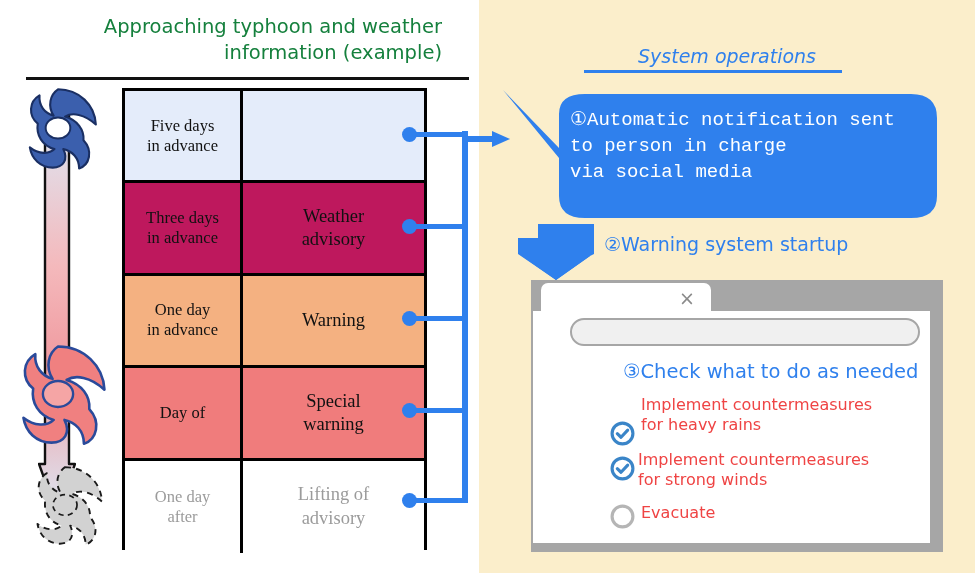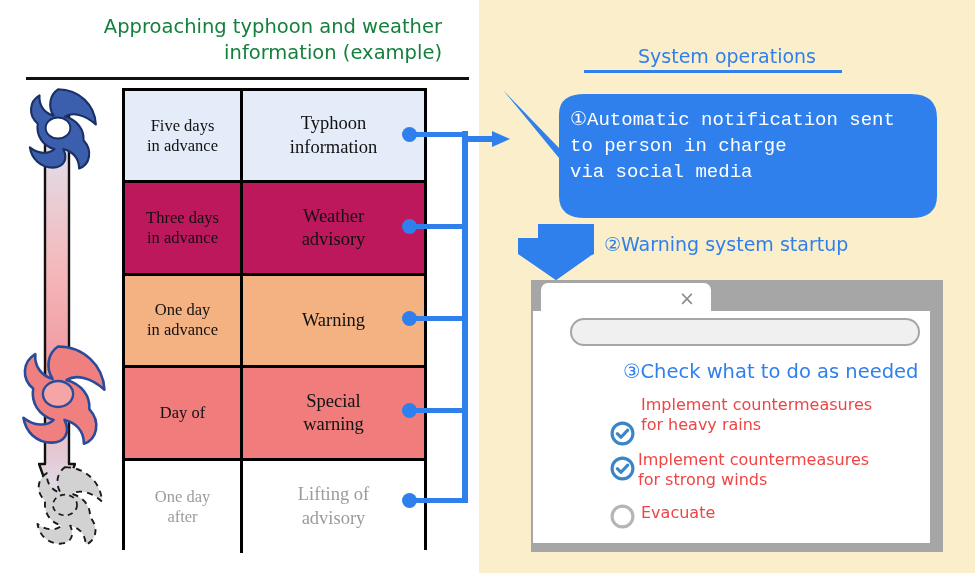--- a/index.html
+++ b/index.html
@@ -41,21 +41,21 @@
   
   .wire{position:absolute;background:#2f80ed;}
   .dot{position:absolute;width:15px;height:15px;border-radius:50%;background:#2f80ed;}
 
   
   .cyc{position:absolute;}
   .big-arrow{position:absolute;left:38px;top:114px;width:38px;height:418px;}
 
   
   .sys-ops{position:absolute;left:479px;top:45px;width:496px;text-align:center;
-           font-size:19px;color:#2f80ed;}
+           font-size:19px;color:#2f80ed;font-style:italic;}
   .sys-rule{position:absolute;left:584px;top:70px;width:258px;height:3px;background:#2f80ed;}
 
   
   .callout-wrap{position:absolute;left:495px;top:88px;width:450px;height:136px;font-family:Liberation Mono, monospace;}
   .callout-text{position:absolute;left:75px;top:19px;width:350px;
                 color:#fff;font-size:19px;line-height:1.38;}
 
   
   .step2-arrow{position:absolute;left:516px;top:222px;width:80px;height:60px;}
   .step2-label{position:absolute;left:604px;top:233px;font-size:19px;color:#2f80ed;text-align:right;}
@@ -124,24 +124,20 @@
              C16,36 17,20 29,13 C28,25 35,33 45,36 C38,25 41,12 50,6 Z" fill="#d2d2d2" stroke="#1a1a1a" stroke-width="2.2" stroke-dasharray="7,6" stroke-linejoin="round"></path>
     <ellipse cx="50" cy="50" rx="14" ry="12" fill="#d2d2d2" stroke="#1a1a1a" stroke-width="2" stroke-dasharray="6,5"></ellipse>
   </svg>
 
   <div class="tbl">
     <div class="trow r1">
       <div class="tc-left">
         <div><span>Five days</span><br>
              <span>in advance</span></div>
       </div>
-      <div class="tc-right">
-        <div><span>Typhoon</span><br>
-             <span>information</span></div>
-      </div>
     </div>
     <div class="trow r2">
       <div class="tc-left">
         <div><span>Three days</span><br>
              <span>in advance</span></div>
       </div>
       <div class="tc-right">
         <div><span>Weather</span><br>
              <span>advisory</span></div>
       </div>

